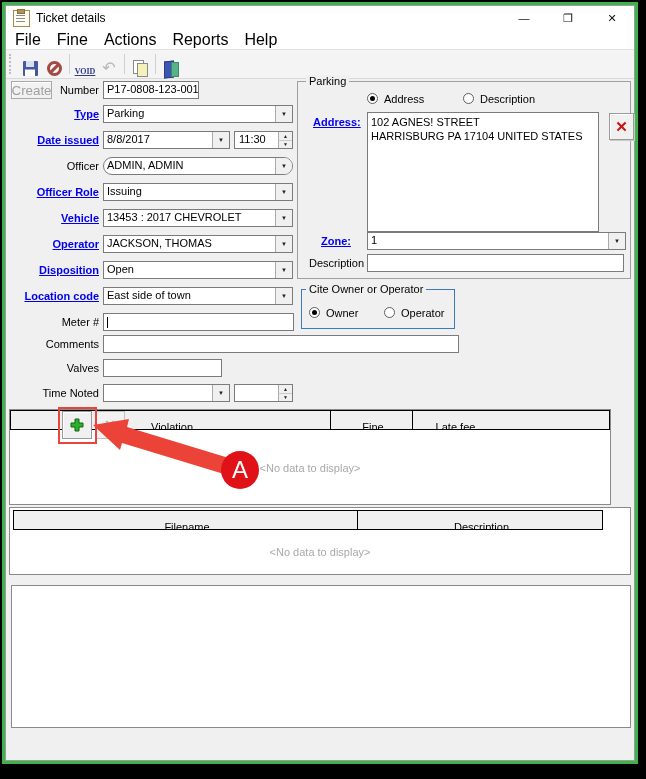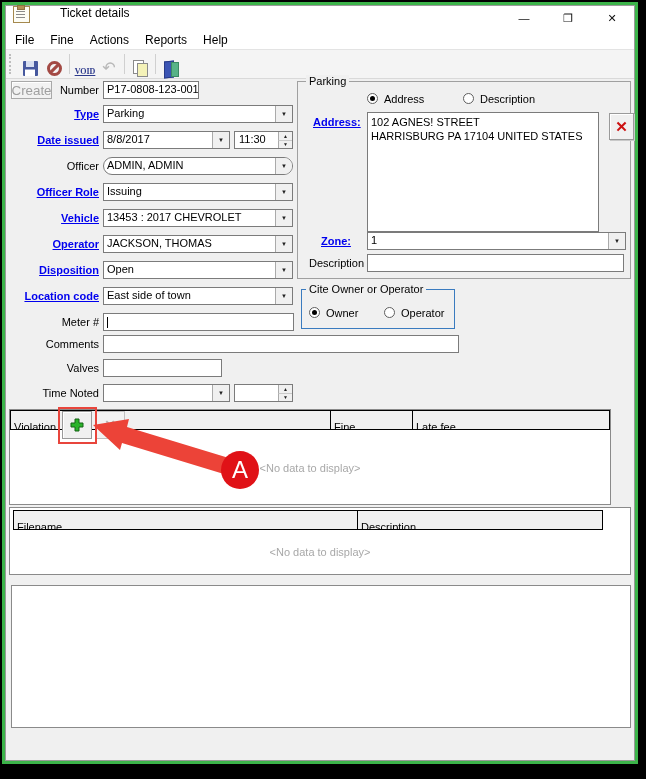--- a/index.html
+++ b/index.html
@@ -3,30 +3,30 @@
 <meta charset="utf-8">
 <style>
   html,body{margin:0;padding:0;}
   body{width:646px;height:779px;background:#000;position:relative;overflow:hidden;
        font-family:"Liberation Sans",sans-serif;font-size:11px;color:#000;}
   .window{position:absolute;left:2px;top:2px;width:630px;height:756px;
           border:3px solid #3cb44a;background:#f0f0f0;}
   .inner{position:absolute;inset:0;border:1px solid #9a9a9a;background:#f0f0f0;}
 
   
-  .titlebar{position:absolute;left:0;top:0;right:0;height:24px;background:#fff;display:flex;gap:24px;}
+  .titlebar{position:absolute;left:0;top:0;right:0;height:24px;background:#fff;display:flex;align-items:center;}
   .title-icon{width:15px;height:15px;margin:0 6px 0 7px;position:relative;background:#fdfdf6;border:1px solid #a5894e;}
   .title-icon::before{content:"";position:absolute;left:3px;top:-2px;width:6px;height:3px;background:#b39054;border:1px solid #8d7140;}
   .title-icon::after{content:"";position:absolute;left:2px;top:4px;width:9px;height:1px;background:#8b8b8b;
      box-shadow:0 3px 0 #8b8b8b,0 6px 0 #8b8b8b;}
   .title-text{font-size:12px;}
   .winbtns{margin-left:auto;display:flex;height:24px;}
   .winbtn{width:44px;display:flex;align-items:center;justify-content:center;font-size:11px;color:#111;}
   .menubar{position:absolute;left:0;top:24px;right:0;height:19px;background:#fff;display:flex;align-items:center;padding-left:1px;}
-  .menu-item{padding:2px 8px;font-size:12px;}
+  .menu-item{padding:2px 8px;font-size:16px;}
   .toolbar{position:absolute;left:0;top:43px;right:0;height:28px;background:#f4f4f4;
            border-top:1px solid #e3e3e3;border-bottom:1px solid #d9d9d9;display:flex;align-items:center;}
   .grip{width:3px;height:20px;margin:0 4px 0 3px;border-left:2px dotted #bdbdbd;}
   .tbtn{width:24px;height:24px;display:flex;align-items:flex-end;justify-content:center;position:relative;font-family:Liberation Serif, serif;}
   .tsep{width:1px;height:20px;background:#d0d0d0;margin:0 3px;}
   .icon-save{width:15px;height:15px;background:#46589e;position:relative;border-radius:1px;}
   .icon-save::before{content:"";position:absolute;left:3px;top:0;width:8px;height:6px;background:#d8dff0;}
   .icon-save::after{content:"";position:absolute;left:2px;bottom:0;width:10px;height:6px;background:#fff;border-top:1px solid #9aa6cf;}
   .icon-cancel{width:15px;height:15px;border-radius:50%;border:3px solid #a34a44;position:relative;box-sizing:border-box;}
   .icon-cancel::before{content:"";position:absolute;left:-1px;top:3px;width:11px;height:3px;background:#a34a44;transform:rotate(-45deg);}
@@ -61,21 +61,21 @@
      padding:2px 3px;line-height:14px;}
   .xbtn{position:absolute;left:603px;top:107px;width:23px;height:25px;background:#f0f0f0;border:1px solid #9a9a9a;
      box-shadow:inset 1px 1px 0 #fff,1px 1px 0 #c9c9c9;display:flex;align-items:center;justify-content:center;
      color:#cc1111;font-size:15px;font-weight:bold;}
   .citebox{position:absolute;left:295px;top:283px;width:152px;height:38px;border:1px solid #3a7bbf;}
   .citebox .grouplabel{left:4px;}
 
   
   .grid{position:absolute;background:#fff;border:1px solid #8a8a8a;}
   .ghead{position:absolute;display:flex;border:1px solid #000;background:#f0f0f0;height:18px;box-sizing:content-box;}
-  .gcell{border-right:1px solid #000;padding:10px 0 0 3px;box-sizing:border-box;white-space:nowrap;overflow:hidden;}
+  .gcell{border-right:1px solid #000;padding:10px 0 0 3px;box-sizing:border-box;white-space:nowrap;overflow:hidden;text-align:center;}
   .gcell:last-child{border-right:none;}
   .nodata{position:absolute;left:0;right:0;text-align:center;color:#a8a8a8;}
   .gridbtn{position:absolute;width:28px;height:26px;background:#f0f0f0;border:1px solid #9a9a9a;
      display:flex;align-items:center;justify-content:center;box-shadow:inset 1px 1px 0 #fff;}
   .xgridbtn{color:#b4b4b4;font-size:14px;font-weight:bold;border:1px solid #c0c0c0;background:#f2f2f2;box-shadow:none;}
   .hilite{position:absolute;border:2px solid #e8453c;background:transparent;}
   .memo{position:absolute;left:5px;top:579px;width:618px;height:141px;background:#fff;border:1px solid #8a8a8a;}
 
   .overlay{position:absolute;left:0;top:0;pointer-events:none;}
   .caret{display:inline-block;width:1px;height:11px;background:#000;vertical-align:middle;}

